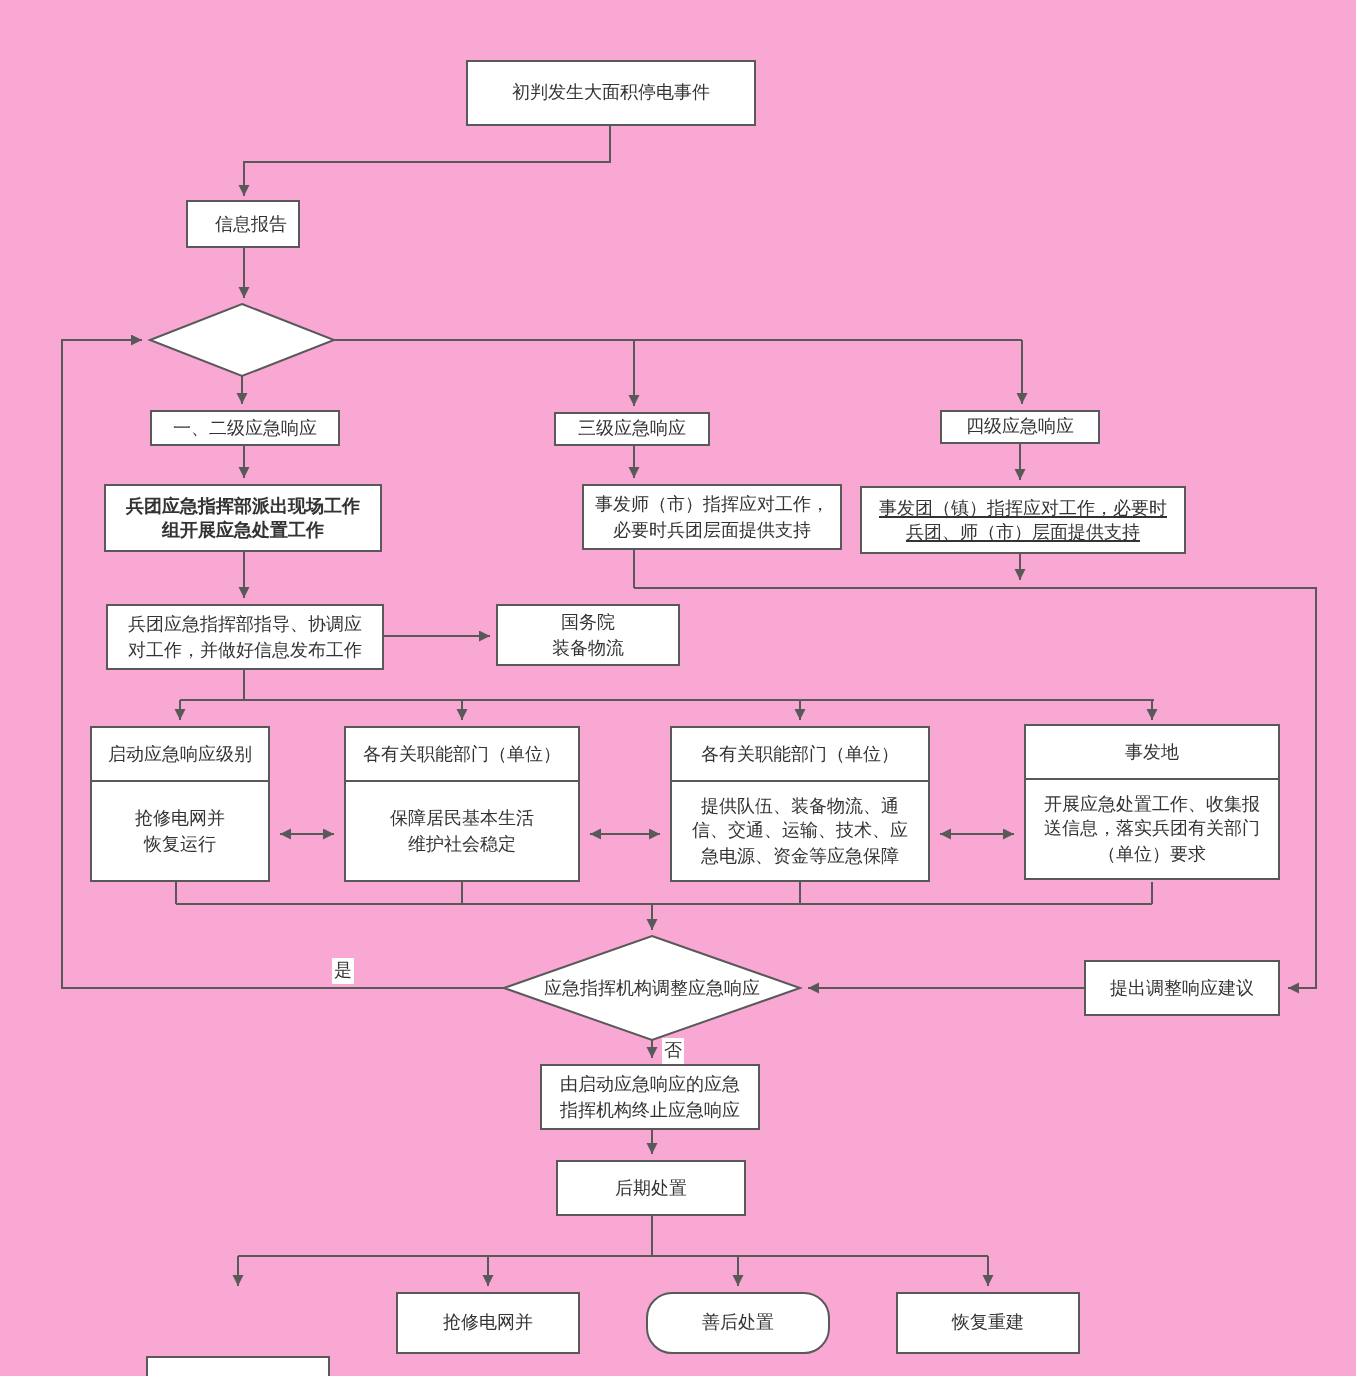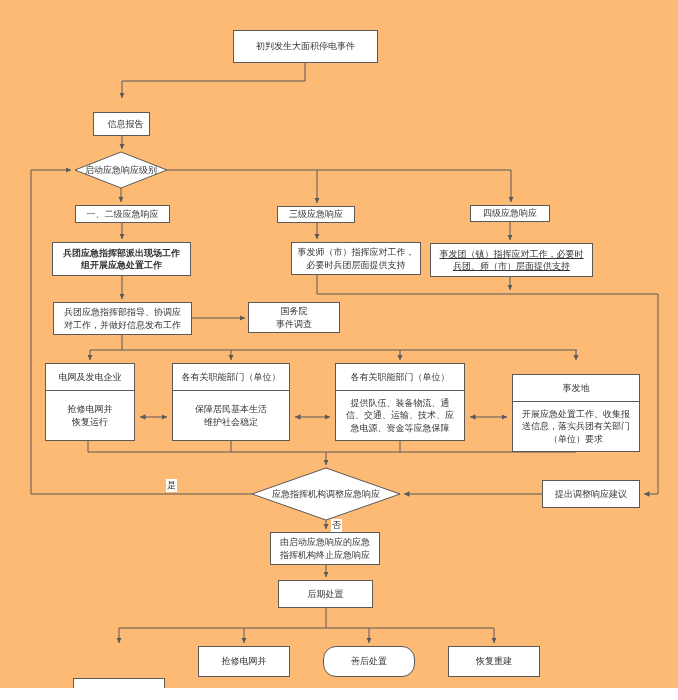--- a/index.html
+++ b/index.html
@@ -1,17 +1,17 @@
 <!DOCTYPE html>
 <html><head>
 <meta charset="utf-8">
 <style>
   html,body{margin:0;padding:0;background:#ffffff;}
   .canvas{
-    position:relative;width:678px;height:688px;background:#fdba74;overflow:hidden;
+    position:relative;width:678px;height:688px;background:#f9a8d4;overflow:hidden;
     font-family:"Liberation Sans","DejaVu Sans",sans-serif;
   }
   svg.wires{position:absolute;left:0;top:0;width:678px;height:700px;}
   svg.wires *{vector-effect:non-scaling-stroke;}
   .node{
     position:absolute;box-sizing:border-box;
     border:1px solid #595959;background:#ffffff;
     display:flex;align-items:center;justify-content:center;
     text-align:center;font-size:9px;color:#333333;line-height:1.35;
     white-space:pre-line;padding:1px 2px;
@@ -103,58 +103,57 @@
       <polyline points="295,417 330,417" marker-start="url(#arr)" marker-end="url(#arr)"></polyline>
       <polyline points="470,417 507,417" marker-start="url(#arr)" marker-end="url(#arr)"></polyline>
 
       <polygon fill="#ffffff" points="121,152 167,170 121,188 75,170"></polygon>
       <polygon fill="#ffffff" points="326,468 400,494 326,520 252,494"></polygon>
     </g>
   </svg>
 
   <div class="node" style="left:233px;top:30px;width:145px;height:33px;">初判发生大面积停电事件</div>
 
-  <div class="node" style="left:93px;top:112px;width:57px;height:24px;padding-left:10px;">信息报告</div>
+  <div class="node" style="left:93px;top:100px;width:57px;height:24px;padding-left:10px;">信息报告</div>
 
-  <div class="dlabel" style="left:71px;top:158px;width:100px;height:24px;">启动应急响应级别</div>
 
   <div class="node" style="left:75px;top:205px;width:95px;height:18px;">一、二级应急响应</div>
   <div class="node" style="left:52px;top:242px;width:139px;height:34px;font-weight:bold;">兵团应急指挥部派出现场工作
 组开展应急处置工作</div>
   <div class="node" style="left:53px;top:302px;width:139px;height:33px;">兵团应急指挥部指导、协调应
 对工作，并做好信息发布工作</div>
 
   <div class="node" style="left:277px;top:206px;width:78px;height:17px;">三级应急响应</div>
   <div class="node" style="left:255px;top:242px;width:130px;height:33px;margin-left:36px;">事发师（市）指挥应对工作，
 必要时兵团层面提供支持</div>
 
   <div class="node" style="left:470px;top:205px;width:80px;height:17px;">四级应急响应</div>
   <div class="node" style="left:430px;top:243px;width:163px;height:34px;text-decoration:underline;">事发团（镇）指挥应对工作，必要时
 兵团、师（市）层面提供支持</div>
 
   <div class="node" style="left:248px;top:302px;width:92px;height:31px;">国务院
-事件调查</div>
+装备物流</div>
 
   <div class="deptbox" style="left:45px;top:363px;width:90px;height:78px;">
-    <div class="hd">电网及发电企业</div>
+    <div class="hd">启动应急响应级别</div>
     <div class="bd">抢修电网并
 恢复运行</div>
   </div>
   <div class="deptbox" style="left:172px;top:363px;width:118px;height:78px;">
     <div class="hd">各有关职能部门（单位）</div>
     <div class="bd">保障居民基本生活
 维护社会稳定</div>
   </div>
   <div class="deptbox" style="left:335px;top:363px;width:130px;height:78px;">
     <div class="hd">各有关职能部门（单位）</div>
     <div class="bd">提供队伍、装备物流、通
 信、交通、运输、技术、应
 急电源、资金等应急保障</div>
   </div>
-  <div class="deptbox" style="left:512px;top:374px;width:128px;height:78px;">
+  <div class="deptbox" style="left:512px;top:362px;width:128px;height:78px;">
     <div class="hd">事发地</div>
     <div class="bd">开展应急处置工作、收集报
 送信息，落实兵团有关部门
 （单位）要求</div>
   </div>
 
   <div class="dlabel" style="left:252px;top:484px;width:148px;height:20px;">应急指挥机构调整应急响应</div>
   <div class="edge-label" style="left:166px;top:479px;">是</div>
   <div class="edge-label" style="left:331px;top:519px;">否</div>
 

